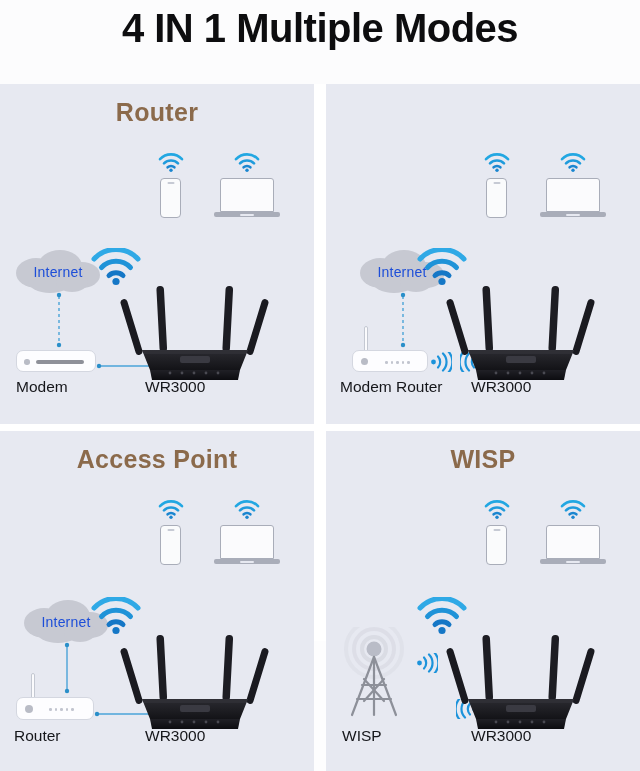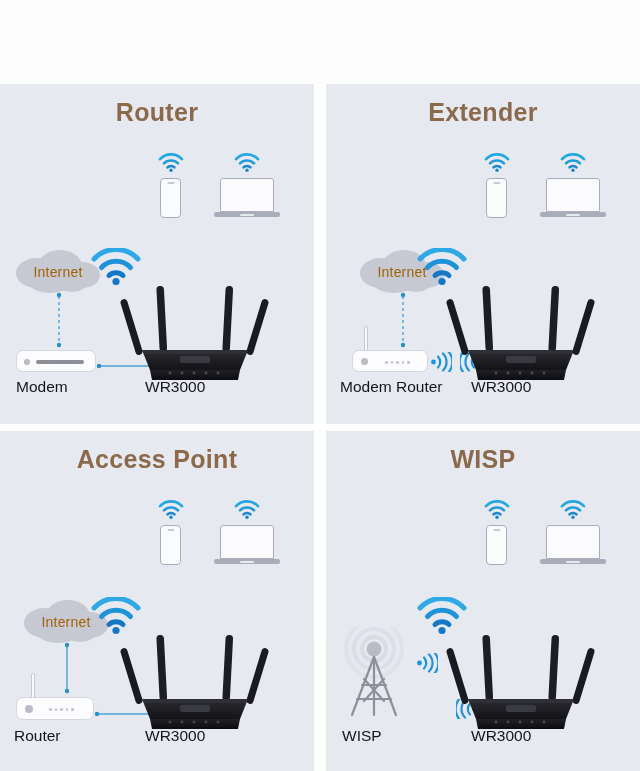--- a/index.html
+++ b/index.html
@@ -157,21 +157,21 @@
   
   .cloud-wrap {
     position: absolute;
   }
   .cloud-label {
     position: absolute;
     top: 50%;
     left: 50%;
     transform: translate(-50%, -50%);
     font-size: 14px;
-    color: #a16207;
+    color: #1d4ed8;
     white-space: nowrap;
     letter-spacing: 0.2px;
   }
 
   
   .conn {
     position: absolute;
   }
 
   
@@ -228,20 +228,21 @@
   }
 
   
   .tower { position: absolute; }
 </style>
 </head>
 <body>
 
 <div class="page">
 
+  <div class="page-title">4 IN 1 Multiple Modes</div>
 
   <div class="grid">
 
     <div class="panel">
       <div class="panel-title">Router</div>
 
       <div class="clients">
         <div class="client phone">
           <span class="wifi small-phone">
             <svg width="26" height="19" viewBox="0 0 26 19">
@@ -342,21 +343,20 @@
             <circle cx="74" cy="99" r="1.4"></circle>
               <circle cx="86" cy="99" r="1.4"></circle>
             <circle cx="98" cy="99" r="1.4"></circle>
           </g>
         </svg>
       </div>
       <div class="caption" style="left:145px; top:294px; width:100px;">WR3000</div>
     </div>
 
     <div class="panel">
-      <div class="panel-title">Extender</div>
 
       <div class="clients">
         <div class="client phone">
           <span class="wifi small-phone">
             <svg width="26" height="19" viewBox="0 0 26 19">
               <path d="M2 6.2 A15 15 0 0 1 24 6.2" fill="none" stroke="#22a7e2" stroke-width="2.6" stroke-linecap="round"></path>
               <path d="M6 10.4 A10 10 0 0 1 20 10.4" fill="none" stroke="#1f9bdc" stroke-width="2.6" stroke-linecap="round"></path>
               <path d="M9.6 14.3 A5.2 5.2 0 0 1 16.4 14.3" fill="none" stroke="#1a86d0" stroke-width="2.6" stroke-linecap="round"></path>
               <circle cx="13" cy="17.2" r="1.7" fill="#1a86d0"></circle>
             </svg>

